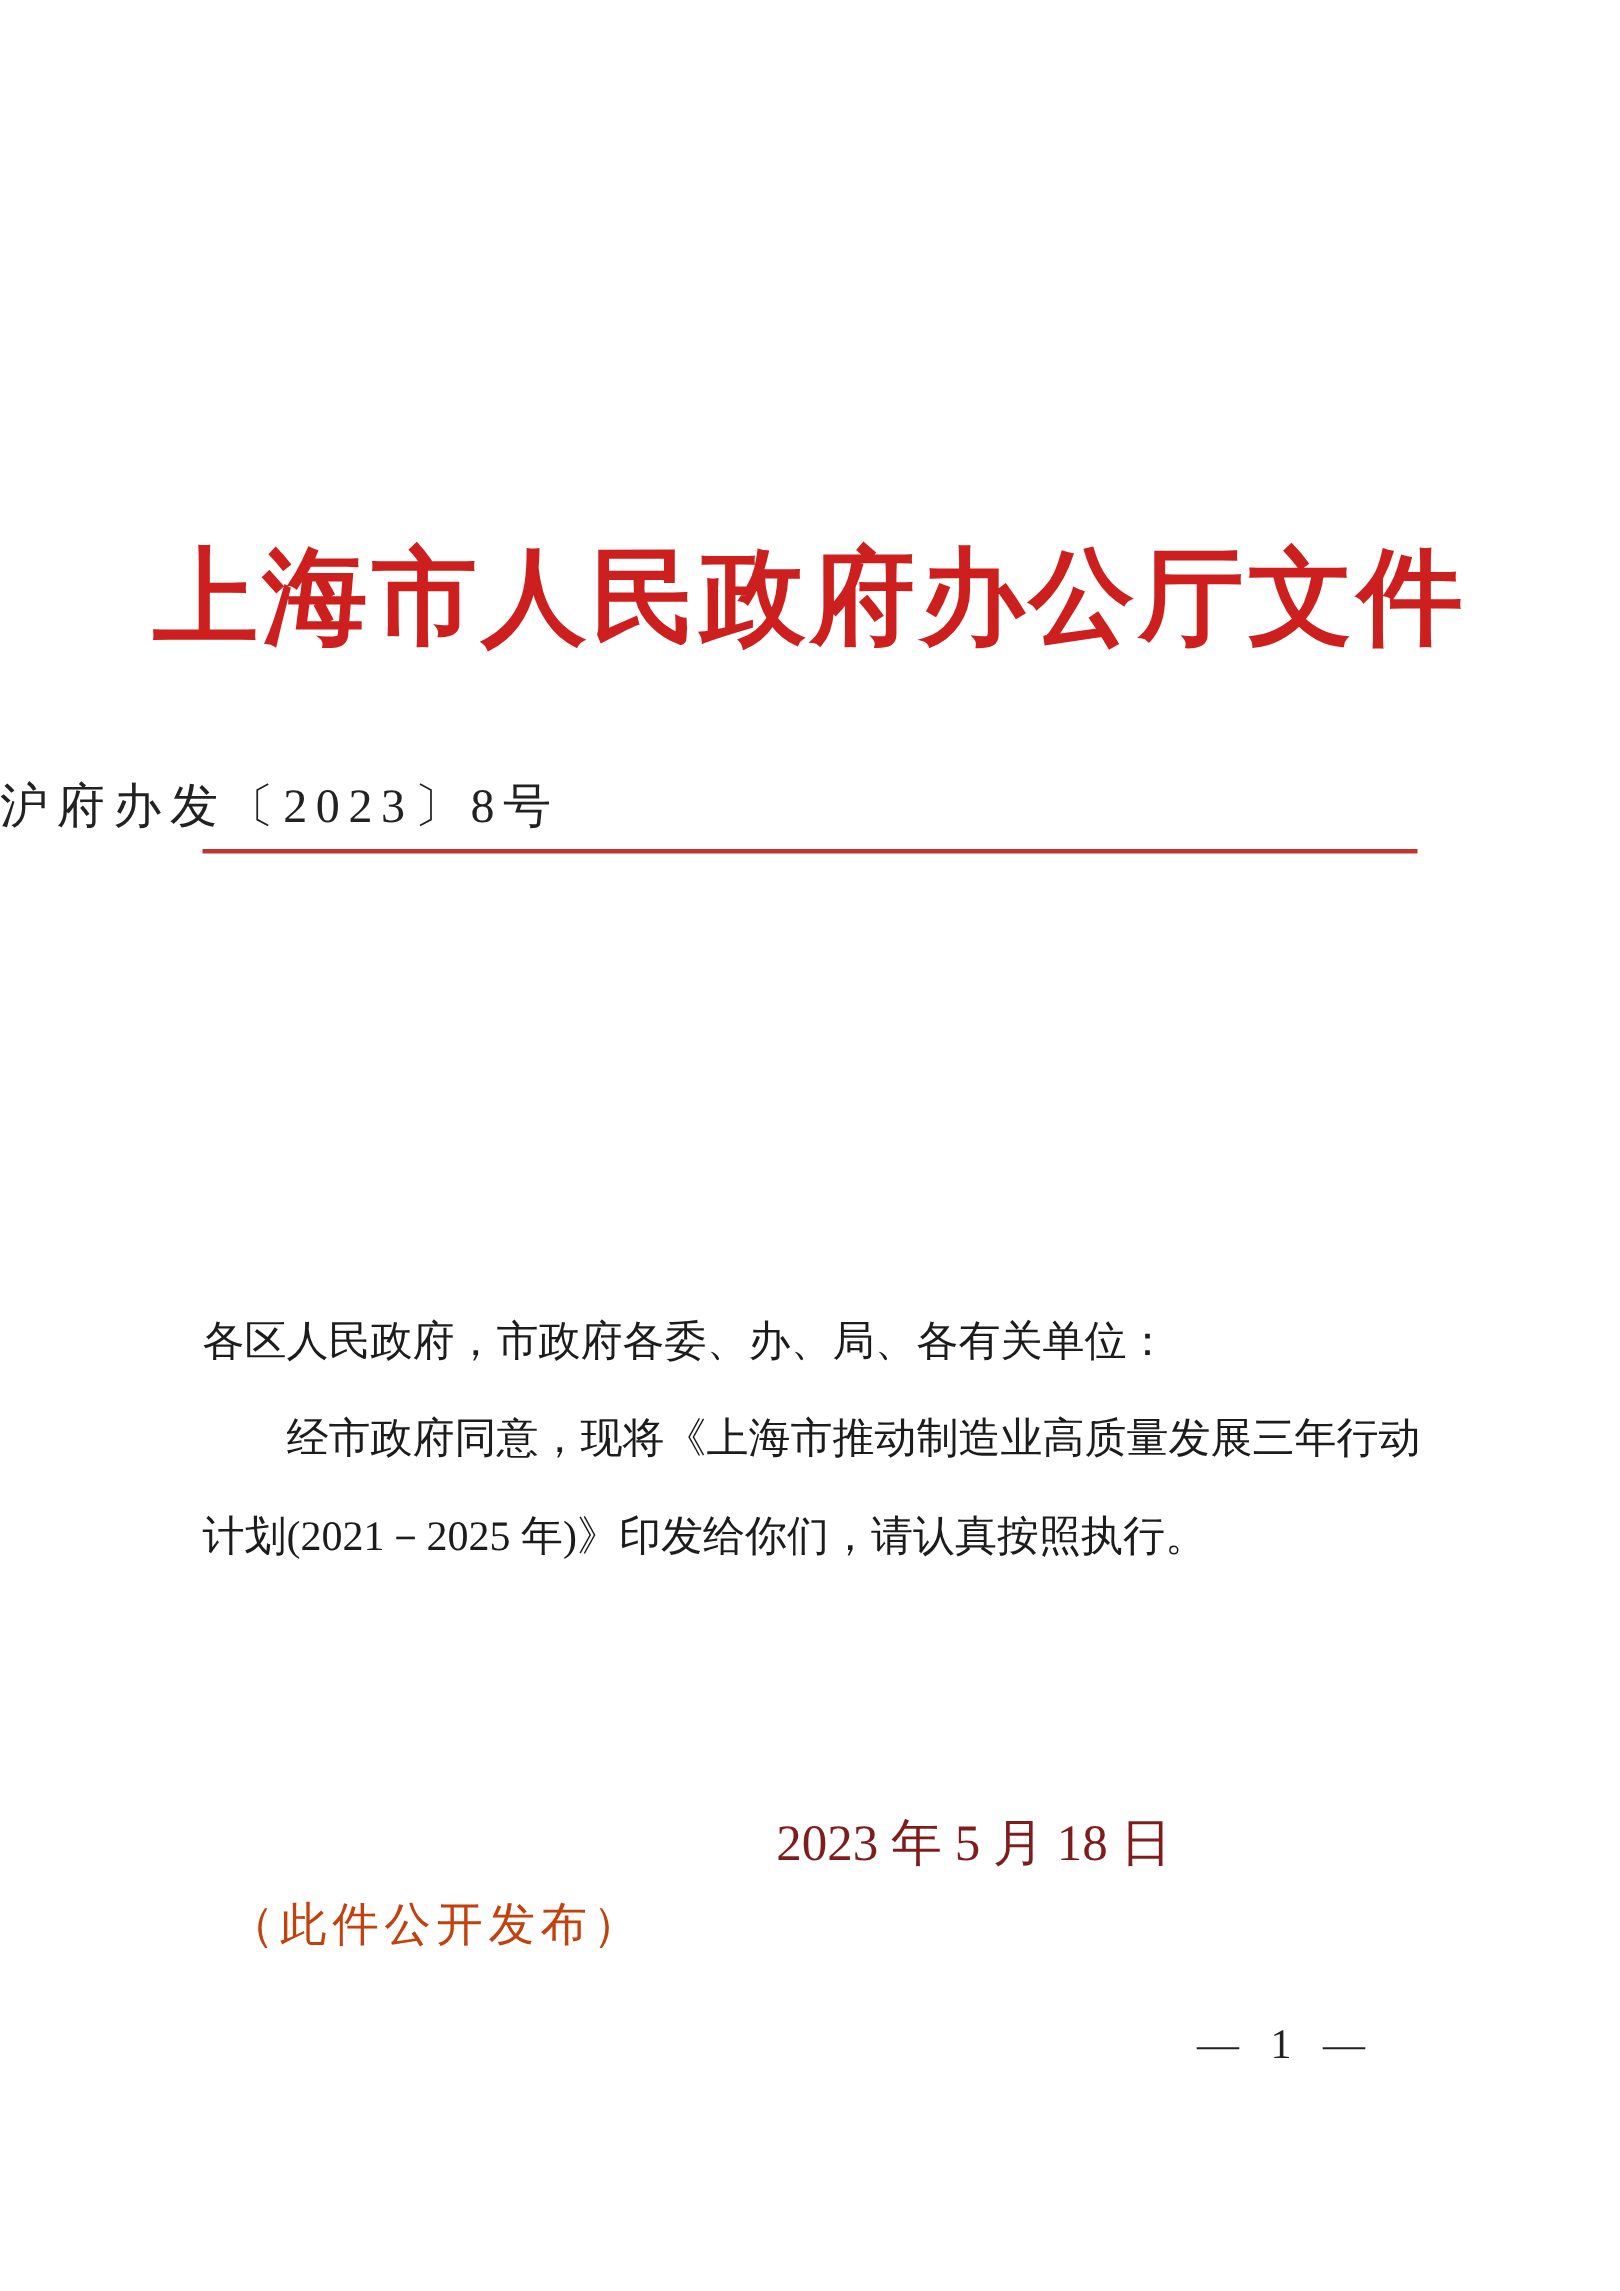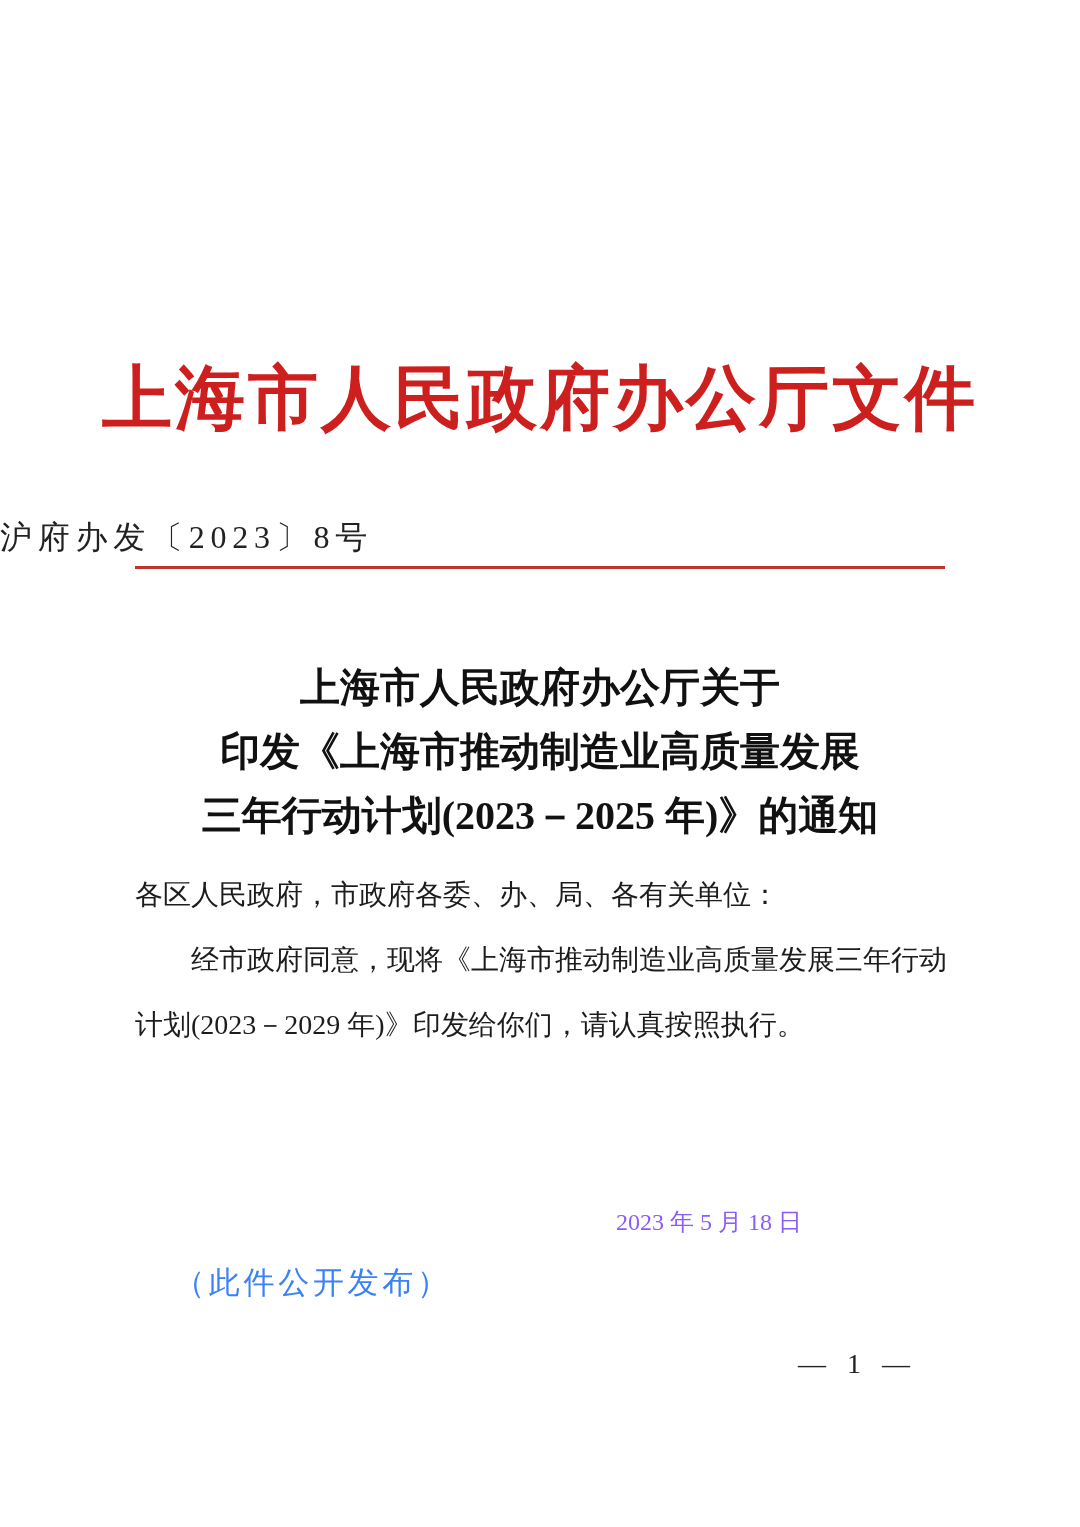--- a/index.html
+++ b/index.html
@@ -64,32 +64,32 @@
     width: 812px;
     font-size: 28px;
     line-height: 65px;
     text-align: justify;
     color: #1c1c1c;
   }
   .body-block p.indent { text-indent: 2em; }
   .date-line {
     position: absolute;
     top: 1206px;
-    right: 278px;
-    font-size: 24px;
-    color: #8b5cf6;
+    right: 299px;
+    font-size: 34px;
+    color: #7f1d1d;
     white-space: nowrap;
   }
   .public-note {
     position: absolute;
     top: 1262px;
-    left: 174px;
+    left: 152px;
     font-size: 31px;
     letter-spacing: 0.12em;
-    color: #3b82f6;
+    color: #c2410c;
     white-space: nowrap;
   }
   .page-footer {
     position: absolute;
     top: 1348px;
     right: 168px;
     font-size: 28px;
     word-spacing: 10px;
     letter-spacing: 2px;
     color: #222222;
@@ -100,29 +100,24 @@
 <body>
 
 <div class="page">
 
   <div class="letterhead">上海市人民政府办公厅文件</div>
 
   <div class="doc-number">沪府办发〔2023〕8号</div>
 
   <div class="red-divider"></div>
 
-  <div class="doc-title">
-    <div class="title-line">上海市人民政府办公厅关于</div>
-    <div class="title-line">印发《上海市推动制造业高质量发展</div>
-    <div class="title-line">三年行动计划(2023－2025 年)》的通知</div>
-  </div>
 
   <div class="body-block">
     <p>各区人民政府，市政府各委、办、局、各有关单位：</p>
-    <p class="indent">经市政府同意，现将《上海市推动制造业高质量发展三年行动计划(2023－2029 年)》印发给你们，请认真按照执行。</p>
+    <p class="indent">经市政府同意，现将《上海市推动制造业高质量发展三年行动计划(2021－2025 年)》印发给你们，请认真按照执行。</p>
   </div>
 
   <div class="date-line">2023 年 5 月 18 日</div>
 
   <div class="public-note">（此件公开发布）</div>
 
   <div class="page-footer">— 1 —</div>
 
 </div>
 

